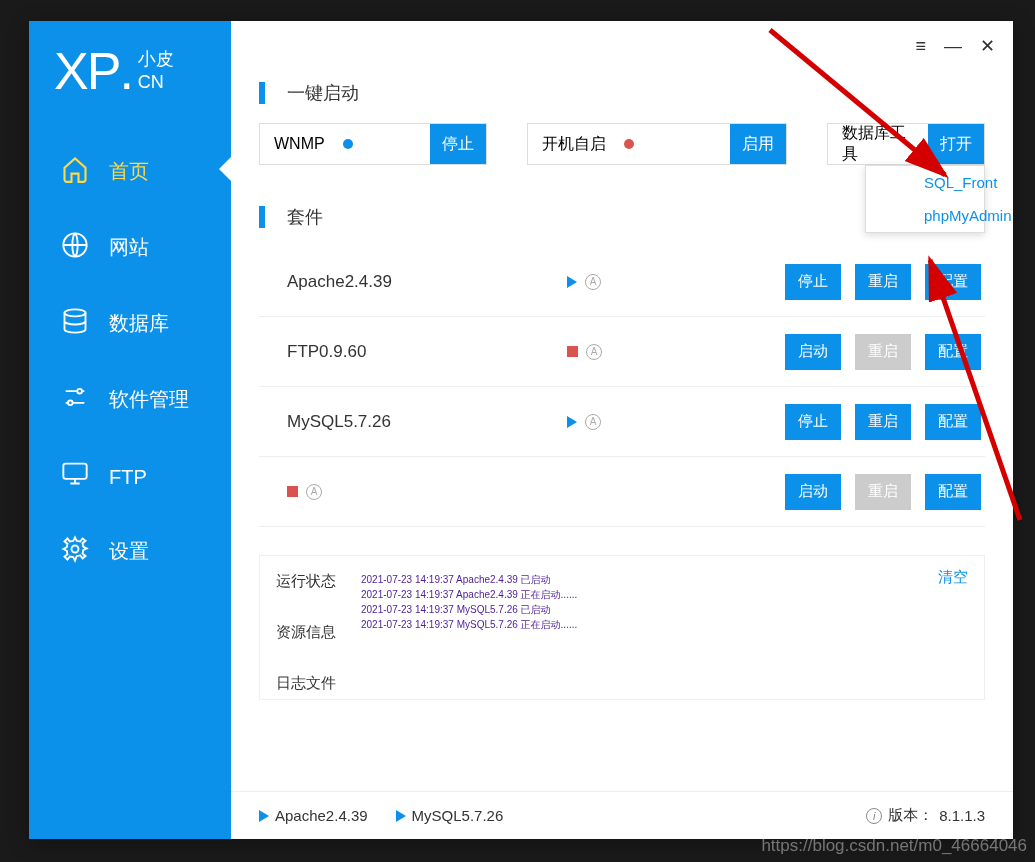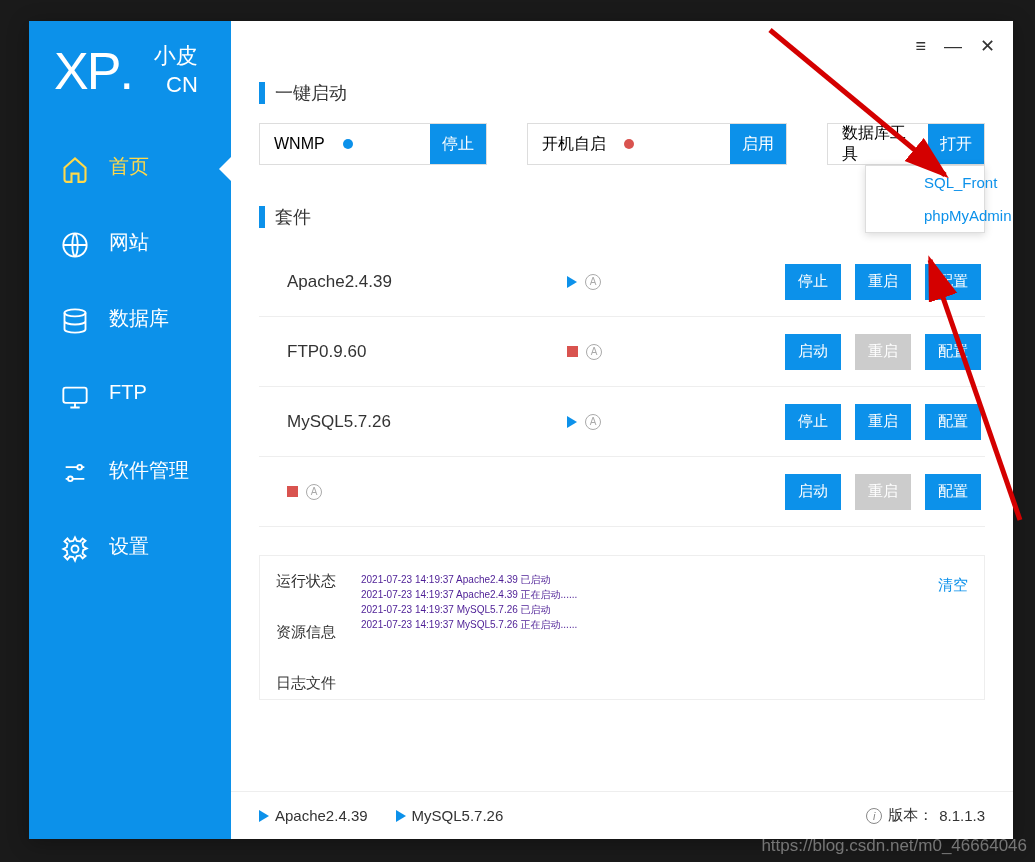--- a/index.html
+++ b/index.html
@@ -33,30 +33,29 @@
   display: flex;
   align-items: center;
 }
 .logo-xp {
   font-size: 52px;
   font-weight: 400;
   letter-spacing: -2px;
 }
 .logo-dot { font-size: 52px; }
 .logo-cn {
-  margin-left: 20px;
+  margin-left: 4px;
   display: flex;
   flex-direction: column;
-  font-size: 22px;
+  font-size: 18px;
   line-height: 1.3;
+}
+.nav-item {
+  display: flex;
   align-items: flex-end;
-}
-.nav-item {
-  display: flex;
-  align-items: flex-start;
   padding: 22px 30px;
   font-size: 20px;
   cursor: pointer;
   position: relative;
 }
 .nav-item.active { color: #ffd94a; }
 .nav-item.active::after {
   content: "";
   position: absolute;
   right: 0;
@@ -89,20 +88,21 @@
 }
 .titlebar span { cursor: pointer; font-size: 18px; color: #333; }
 .content {
   padding: 0 28px;
   flex: 1;
 }
 .section-header {
   display: flex;
   align-items: center;
   margin: 10px 0 18px 0;
+  gap: 12px;
 }
 .section-bar {
   width: 6px;
   height: 22px;
   background: #0c91ea;
   margin-right: 10px;
 }
 .section-title { font-size: 18px; color: #333; }
 .quick-row {
   display: flex;
@@ -227,21 +227,21 @@
 }
 .log-lines {
   flex: 1;
   font-size: 10px;
   color: #4c1d95;
   line-height: 1.5;
 }
 .log-clear {
   position: absolute;
   right: 16px;
-  top: 20px;
+  top: 12px;
   color: #0c91ea;
   font-size: 15px;
   cursor: pointer;
 }
 .statusbar {
   height: 48px;
   border-top: 1px solid #eee;
   display: flex;
   align-items: center;
   padding: 0 28px;
@@ -306,35 +306,35 @@
         <svg width="28" height="28" viewBox="0 0 24 24" fill="none" stroke="#fff" stroke-width="1.6">
             <ellipse cx="12" cy="5" rx="9" ry="3"></ellipse>
             <path d="M3 5v14c0 1.7 4 3 9 3s9-1.3 9-3V5M3 12c0 1.7 4 3 9 3s9-1.3 9-3"></path>
           </svg>
       </span>
       <span>数据库</span>
     </div>
     <div class="nav-item">
       <span class="nav-icon">
         <svg width="28" height="28" viewBox="0 0 24 24" fill="none" stroke="#fff" stroke-width="1.6">
-            <rect x="2" y="4" width="20" height="13" rx="2"></rect>
-            <path d="M8 21h8M12 17v4"></path>
-          </svg>
-      </span>
-      <span>FTP</span>
-    </div>
-    <div class="nav-item">
-      <span class="nav-icon">
-        <svg width="28" height="28" viewBox="0 0 24 24" fill="none" stroke="#fff" stroke-width="1.6">
             <path d="M4 7h10M18 7h2M4 17h2M10 17h10"></path>
             <circle cx="16" cy="7" r="2"></circle>
             <circle cx="8" cy="17" r="2"></circle>
           </svg>
       </span>
       <span>软件管理</span>
+    </div>
+    <div class="nav-item">
+      <span class="nav-icon">
+        <svg width="28" height="28" viewBox="0 0 24 24" fill="none" stroke="#fff" stroke-width="1.6">
+            <rect x="2" y="4" width="20" height="13" rx="2"></rect>
+            <path d="M8 21h8M12 17v4"></path>
+          </svg>
+      </span>
+      <span>FTP</span>
     </div>
     <div class="nav-item">
       <span class="nav-icon">
         <svg width="28" height="28" viewBox="0 0 24 24" fill="none" stroke="#fff" stroke-width="1.6">
             <circle cx="12" cy="12" r="3"></circle>
             <path d="M12 2l1.5 3 3 .5 2-2.5 2.5 2-2.5 2 .5 3 3 1.5-3 1.5-.5 3 2.5 2-2.5 2-2-2.5-3 .5L12 22l-1.5-3-3-.5-2 2.5L3 18.5l2.5-2-.5-3L2 12l3-1.5.5-3L3 5.5 5.5 3l2 2.5 3-.5z"></path>
           </svg>
       </span>
       <span>设置</span>
     </div>

